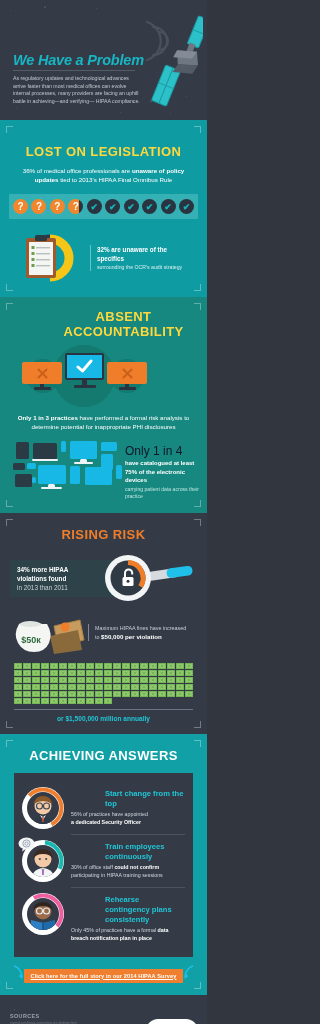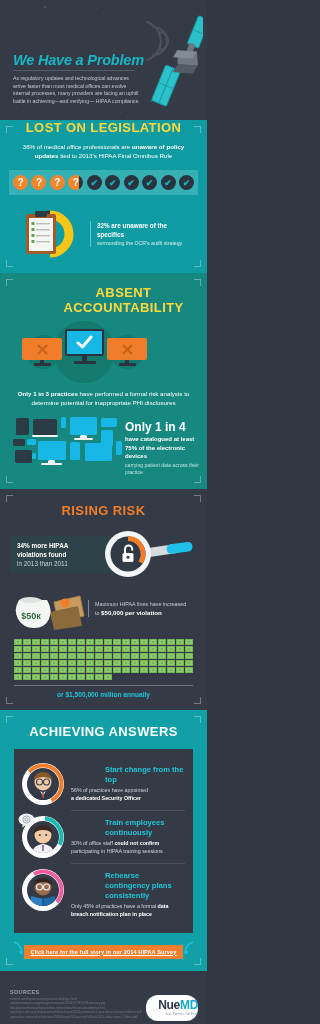--- a/index.html
+++ b/index.html
@@ -47,21 +47,21 @@
     background:#545c67; border:0;
   }
   .hero-body {
     position:absolute; left:13px; top:75px; width:128px;
     font-size:5.2px; line-height:7.6px; color:#c2c8d0;
   }
   
   .sat { position:absolute; right:4px; top:6px; width:62px; height:105px; }
 
   
-  .s1 { position:relative; background:#0f9ba2; padding:0 0 14px; }
+  .s1 { position:relative; background:#0f9ba2; padding:24px 0 14px; }
   .s1 .sec-title { color:#ffd83d; }
   .qrow {
     margin:10px 9px 0; background:#35b0b4; border-radius:1px;
     padding:5px 4px; display:flex; justify-content:space-between; align-items:center;
   }
   .dot { width:15px; height:15px; border-radius:50%; display:flex;
          align-items:center; justify-content:center; font-size:10px; font-weight:bold; }
   .dot.q  { background:#f2862c; color:#ffffff; }
   .dot.q4 { background:linear-gradient(90deg,#f2862c 72%, #2a3440 72%); color:#ffffff; }
   .dot.c  { background:#2a3440; color:#16b5bd; font-size:9px; }
@@ -81,21 +81,21 @@
   .mon .screen { border-radius:2px; }
   .mon .neck { background:#2a3440; margin:0 auto; }
   .mon .base { background:#2a3440; margin:0 auto; border-radius:1px; }
 
   .devices { position:relative; height:62px; margin-top:8px; }
   .dev { position:absolute; border-radius:1.5px; }
   .d-dark { background:#2a3b46; }
   .d-cyan { background:#17b7e6; }
   .d-white{ background:#eef3f4; }
   .only14 { position:absolute; right:6px; top:6px; width:76px; }
-  .only14 .t1 { font-size:12px; font-weight:bold; color:#ffffff; line-height:13px; }
+  .only14 .t1 { font-size:12px; font-weight:normal; color:#0f172a; line-height:13px; }
   .only14 .t2 { font-size:6px; font-weight:bold; color:#ffffff; line-height:8.6px; margin-top:1px; }
   .only14 .t3 { font-size:5.1px; color:#bfe6e2; line-height:7.4px; margin-top:1px; }
 
   
   .s3 { position:relative; background:#343b46; padding:14px 0 12px; }
   .s3 .sec-title { color:#f07d29; }
   .mag-row { position:relative; height:52px; margin-top:10px; }
   .mag-card {
     position:absolute; left:10px; top:8px; width:104px;
     background:#2d4349; padding:5px 7px;

